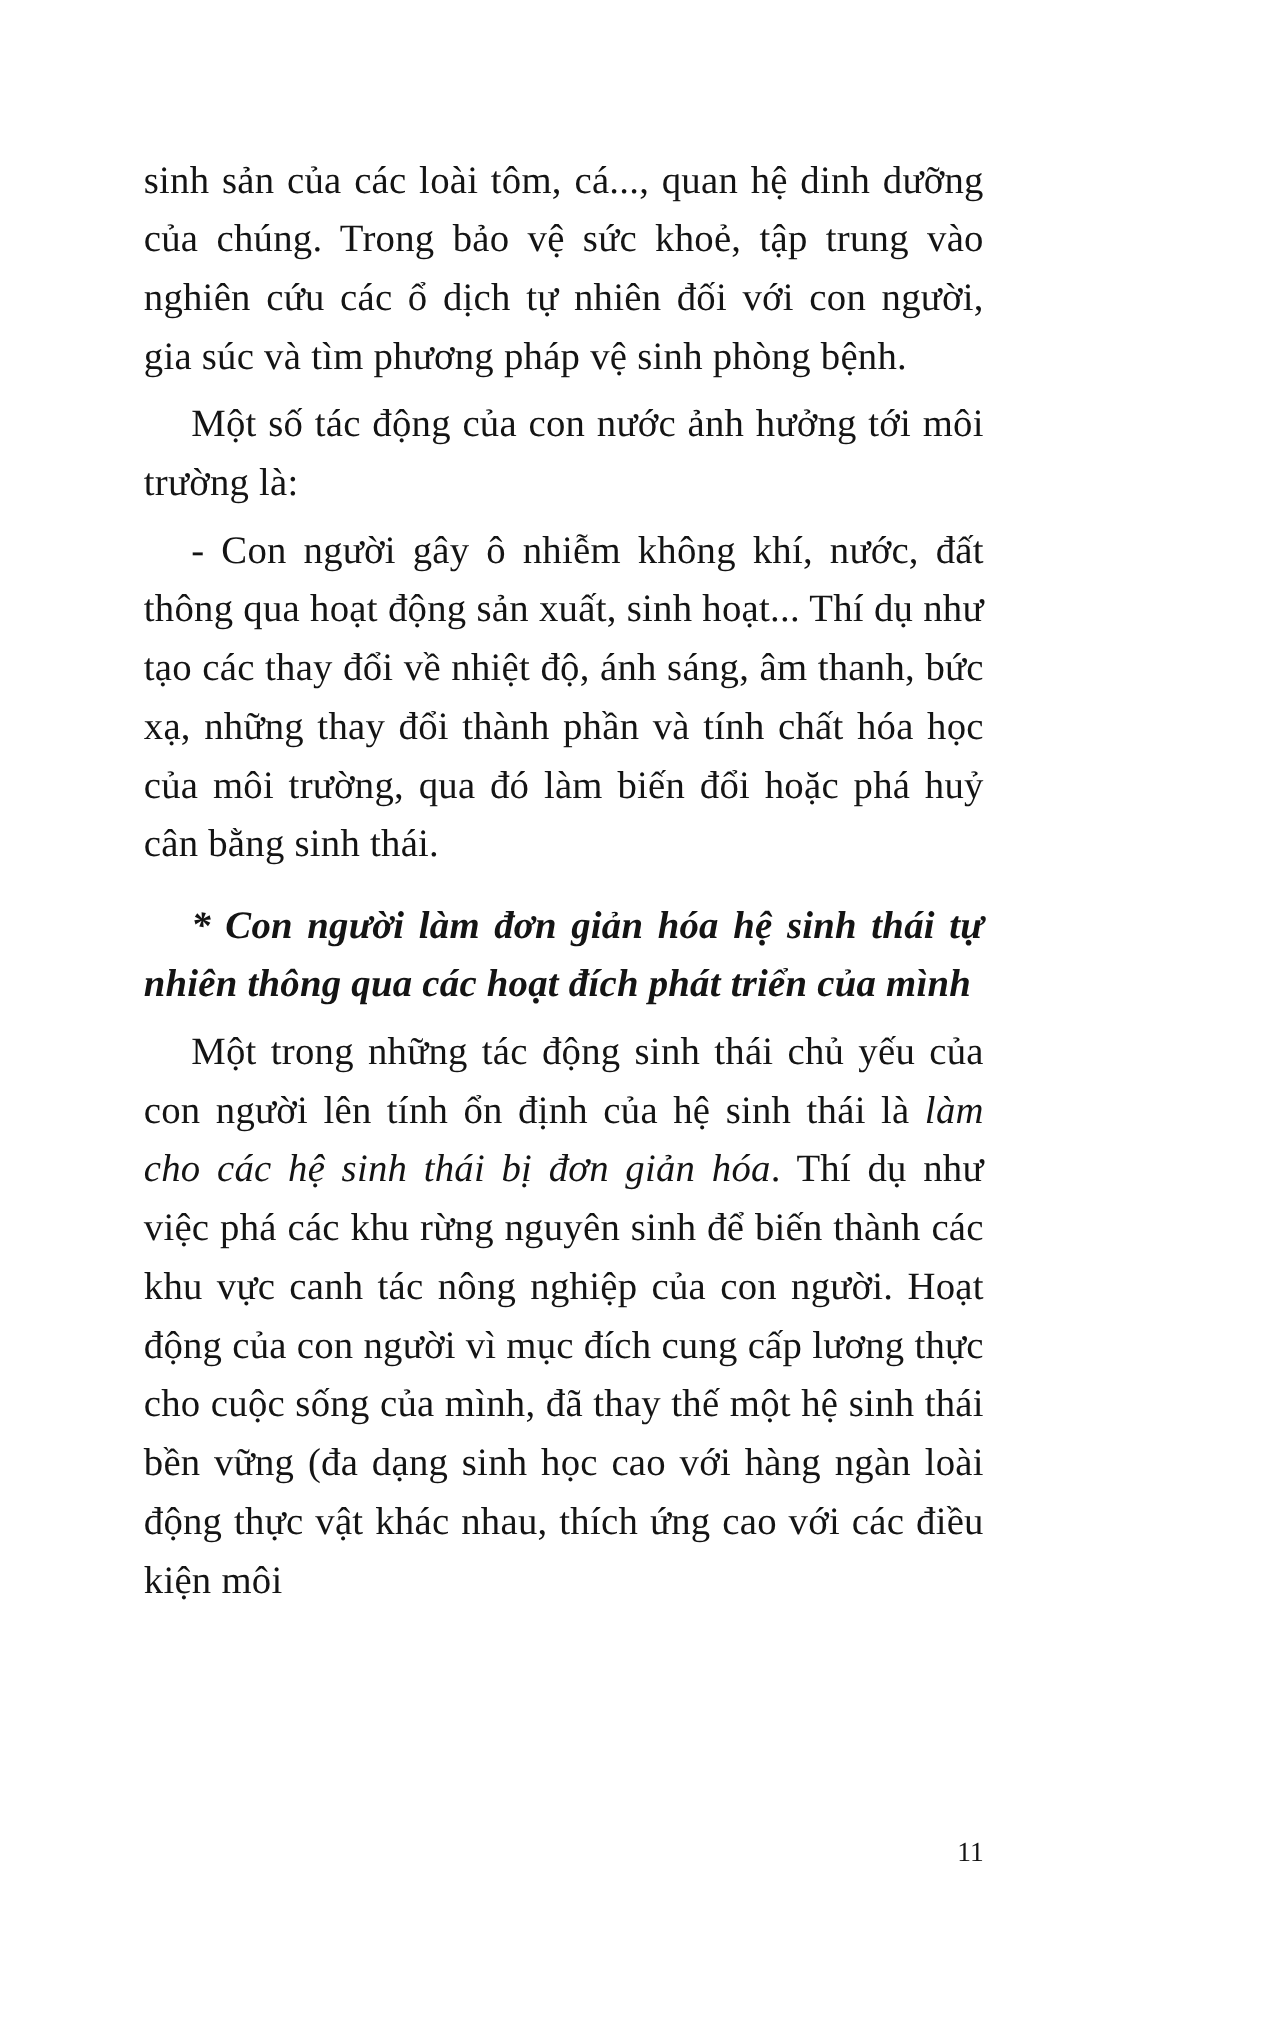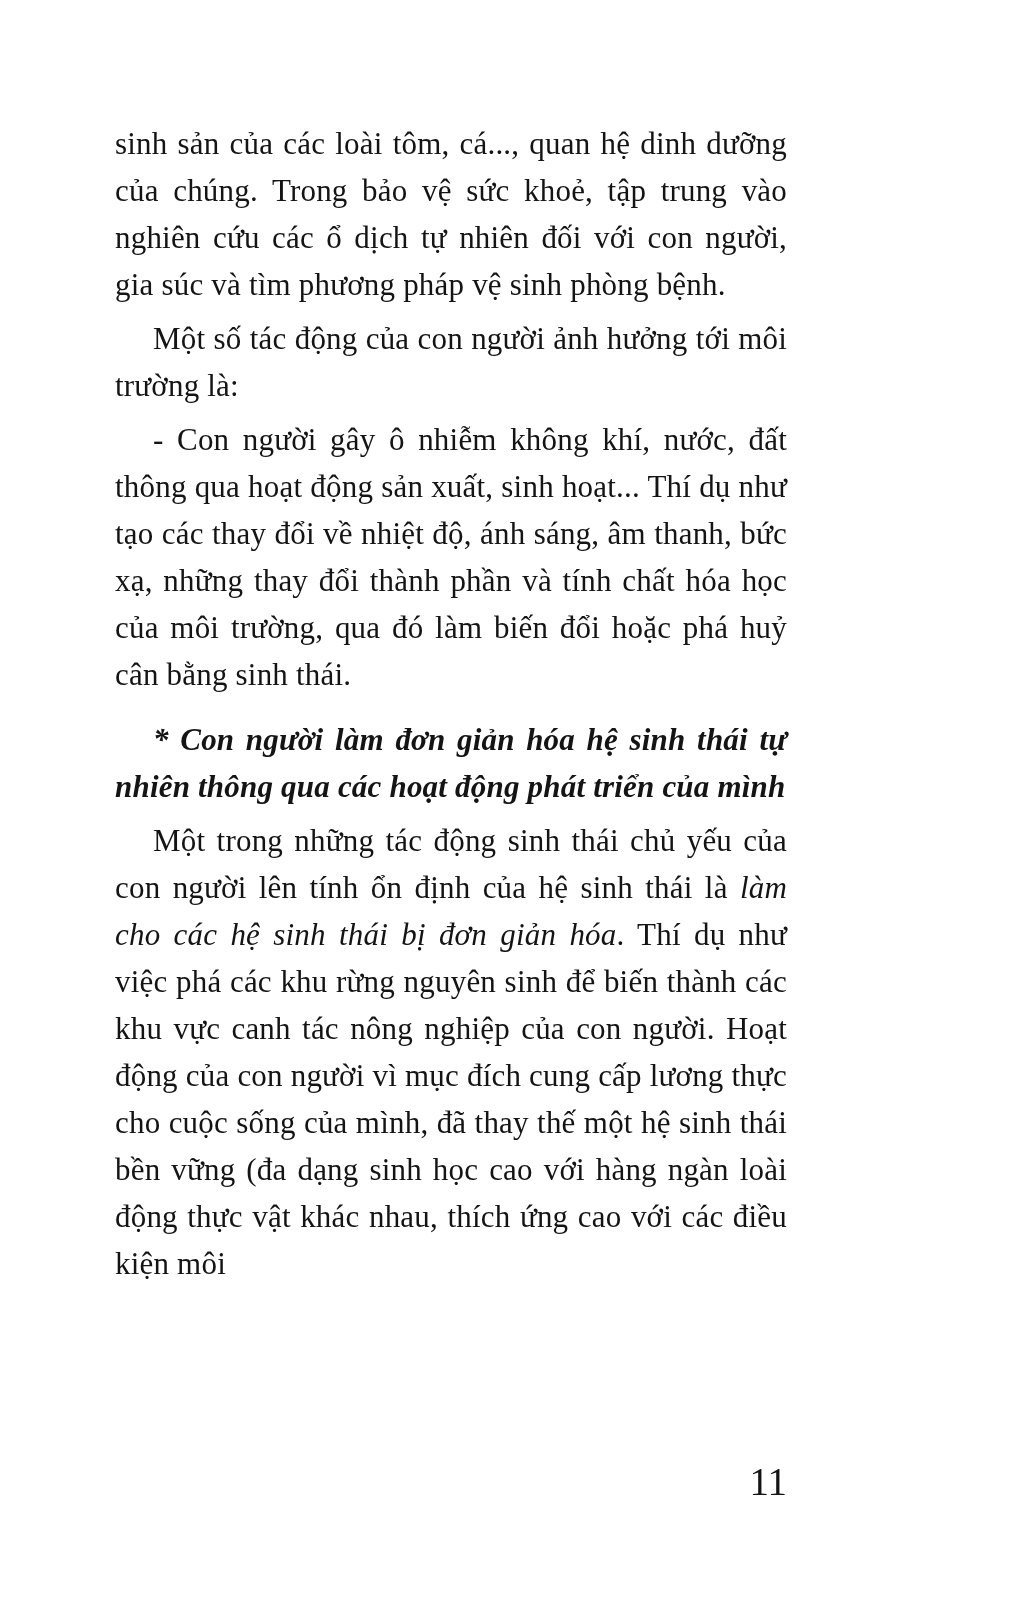--- a/index.html
+++ b/index.html
@@ -34,40 +34,40 @@
     font-weight: 700;
     font-style: italic;
     margin-top: 18px;
     margin-bottom: 7px;
   }
   .seg-italic { font-style: italic; }
   .page-number {
     position: absolute;
     top: 1462px;
     right: 120px;
-    font-size: 39px;
+    font-size: 22px;
     line-height: 40px;
     color: #141414;
   }
 </style>
 </head>
 <body>
 
 <div class="page">
   <div class="textblock">
 
     <p class="para">sinh sản của các loài tôm, cá..., quan hệ dinh dưỡng của chúng. Trong bảo vệ sức khoẻ, tập trung vào nghiên cứu các ổ dịch tự nhiên đối với con người, gia súc và tìm phương pháp vệ sinh phòng bệnh.</p>
 
-    <p class="para indent">Một số tác động của con người ảnh hưởng tới môi trường là:</p>
+    <p class="para indent">Một số tác động của con nước ảnh hưởng tới môi trường là:</p>
 
 
     <p class="para indent">- Con người gây ô nhiễm không khí, nước, đất thông qua hoạt động sản xuất, sinh hoạt... Thí dụ như tạo các thay đổi về nhiệt độ, ánh sáng, âm thanh, bức xạ, những thay đổi thành phần và tính chất hóa học của môi trường, qua đó làm biến đổi hoặc phá huỷ cân bằng sinh thái.</p>
 
 
-    <p class="para indent heading">* Con người làm đơn giản hóa hệ sinh thái tự nhiên thông qua các hoạt động phát triển của mình</p>
+    <p class="para indent heading">* Con người làm đơn giản hóa hệ sinh thái tự nhiên thông qua các hoạt đích phát triển của mình</p>
 
     <p class="para indent">
       <span class="seg-normal">Một trong những tác động sinh thái chủ yếu của con người lên tính ổn định của hệ sinh thái là </span><span class="seg-italic">làm cho các hệ sinh thái bị đơn giản hóa</span><span class="seg-normal">. Thí dụ như việc phá các khu rừng nguyên sinh để biến thành các khu vực canh tác nông nghiệp của con người. Hoạt động của con người vì mục đích cung cấp lương thực cho cuộc sống của mình, đã thay thế một hệ sinh thái bền vững (đa dạng sinh học cao với hàng ngàn loài động thực vật khác nhau, thích ứng cao với các điều kiện môi</span>
     </p>
 
   </div>
 
   <div class="page-number">11</div>
 </div>
 

